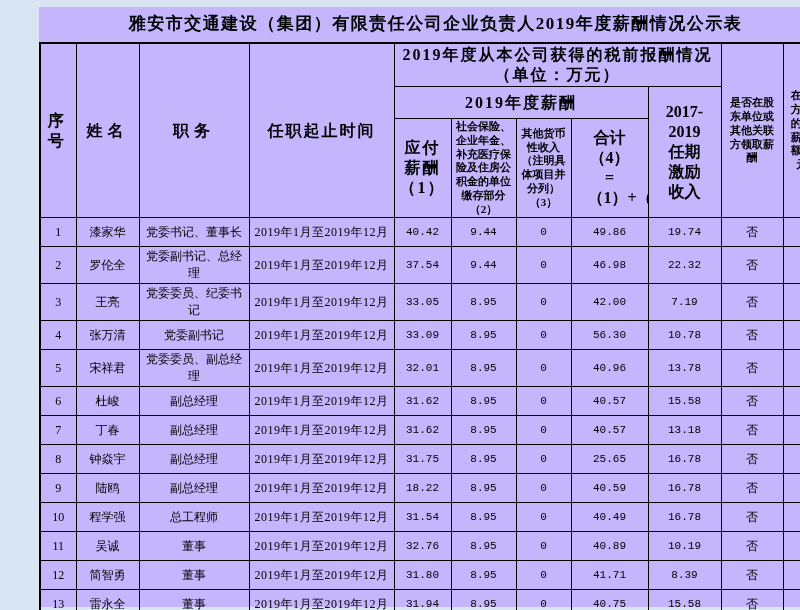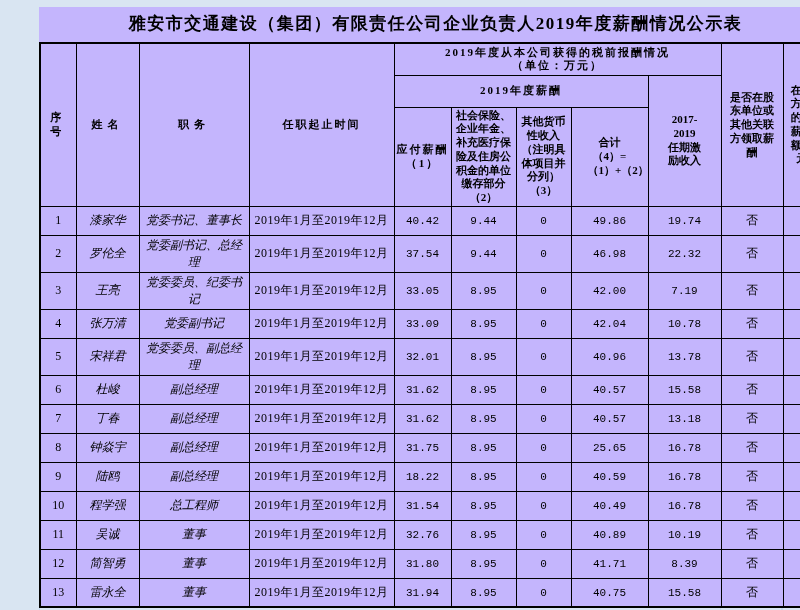--- a/index.html
+++ b/index.html
@@ -27,33 +27,33 @@
     border-collapse:collapse; table-layout:fixed;
     width:792px; border:2px solid #000;
   }
   th, td {
     border:1px solid #000;
     text-align:center; vertical-align:middle;
     overflow:hidden; padding:1px 2px;
   }
   thead th {
     font-family:"Liberation Serif", serif;
-    font-weight:bold; font-size:11px; line-height:1.25;
+    font-weight:bold; font-size:16px; line-height:1.25;
   }
   thead tr:nth-child(1) th { height:32px; }
   thead tr:nth-child(2) th { height:32px; }
   thead tr:nth-child(3) th { height:94px;text-align:center; }
   th.sp   { letter-spacing:5px; }
   th.sp2  { letter-spacing:2px; }
   th.tight{ letter-spacing:0; padding:1px 16px; }
   th.pre  { white-space:pre-line; }
   th.narrow { padding:1px 4px; font-size:11px; letter-spacing:0; }
   tbody td { height:29px; font-size:12px; }
   tbody td.c0 { font-family:"Liberation Serif", serif; }
-  tbody td.c1, tbody td.c2 { font-family:"Liberation Sans", sans-serif;font-style:italic; }
+  tbody td.c1, tbody td.c2 { font-family:"Liberation Sans", sans-serif; }
   tbody td.c3 { font-family:"Liberation Serif", serif; letter-spacing:0.5px; }
   tbody td.c4, tbody td.c5, tbody td.c6, tbody td.c7,
   tbody td.c8, tbody td.c10 { font-family:"Liberation Mono", monospace; font-size:11px; }
   tbody td.c9 { font-family:"Liberation Sans", sans-serif; }
   .noterow { display:flex; width:792px; height:24px; }
   .note-cell {
     width:681px; height:24px;
     border-left:1px solid #c7d9ee; border-bottom:1px solid #c7d9ee;
     font-size:12px; font-weight:bold;
     line-height:23px; text-align:left; padding-left:3px;
@@ -154,21 +154,21 @@
           <td class="c10">0</td>
         </tr>
         <tr>
           <td class="c0">4</td>
           <td class="c1">张万清</td>
           <td class="c2">党委副书记</td>
           <td class="c3">2019年1月至2019年12月</td>
           <td class="c4">33.09</td>
           <td class="c5">8.95</td>
           <td class="c6">0</td>
-          <td class="c7">42.04</td>
+          <td class="c7">56.30</td>
           <td class="c8">10.78</td>
           <td class="c9">否</td>
           <td class="c10">0</td>
         </tr>
         <tr>
           <td class="c0">5</td>
           <td class="c1">宋祥君</td>
           <td class="c2">党委委员、副总经理</td>
           <td class="c3">2019年1月至2019年12月</td>
           <td class="c4">32.01</td>

